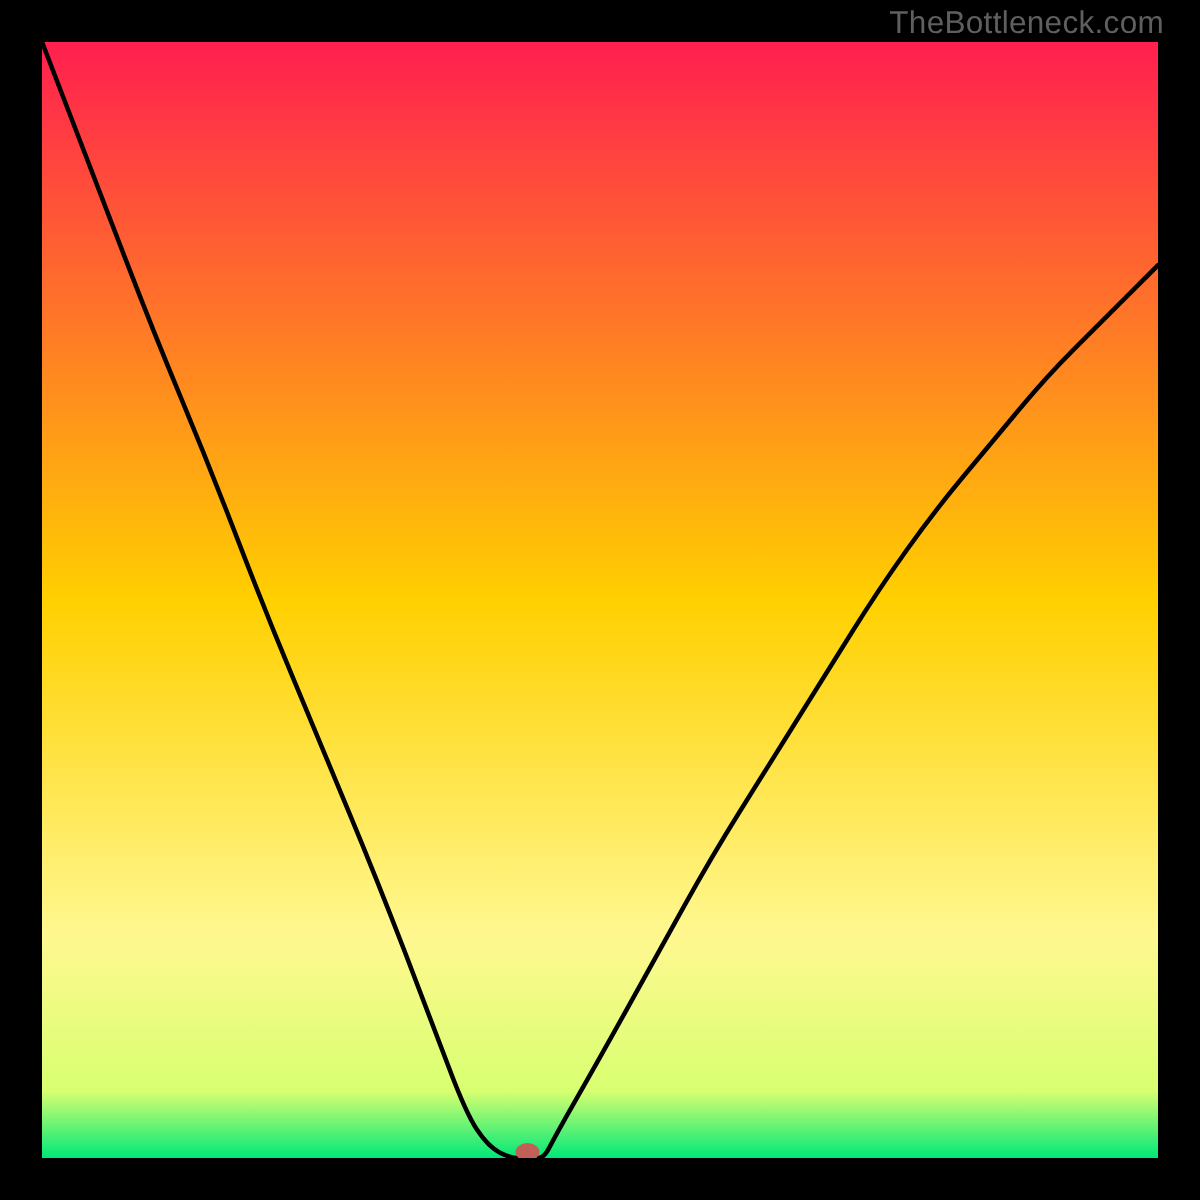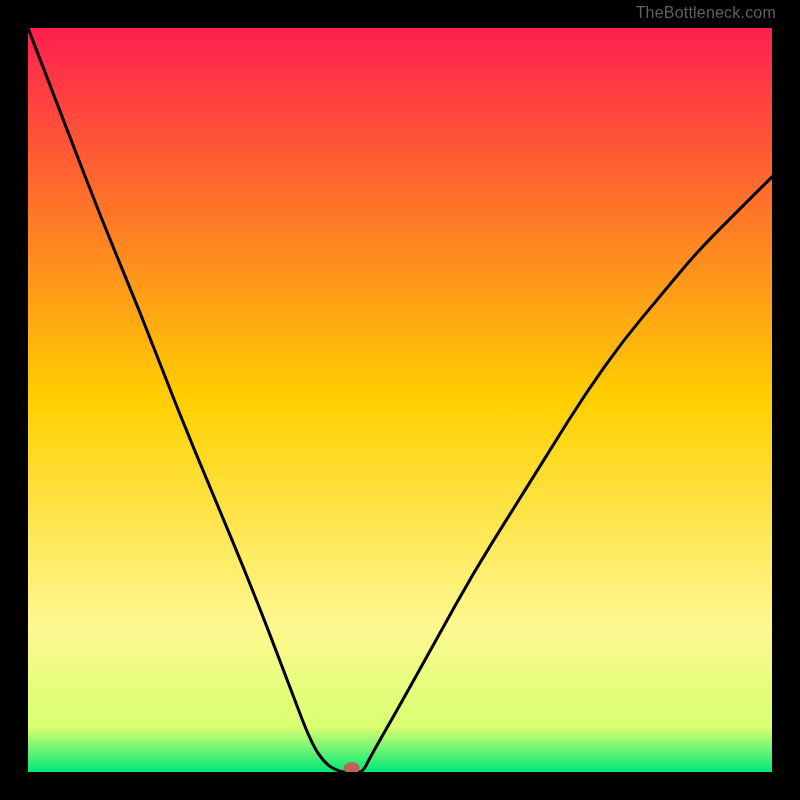--- a/index.html
+++ b/index.html
@@ -15,21 +15,21 @@
     position: relative;
     width: 800px;
     height: 800px;
     background: #000;
   }
   .watermark {
     position: absolute;
     top: 4px;
     right: 24px;
     color: #5f5f5f;
-    font-size: 16px;
+    font-size: 21px;
     font-weight: 500;
     letter-spacing: 0.2px;
     z-index: 50;
     user-select: none;
   }
   .plot {
     position: absolute;
     left: 28px;
     top: 28px;
     width: 744px;

